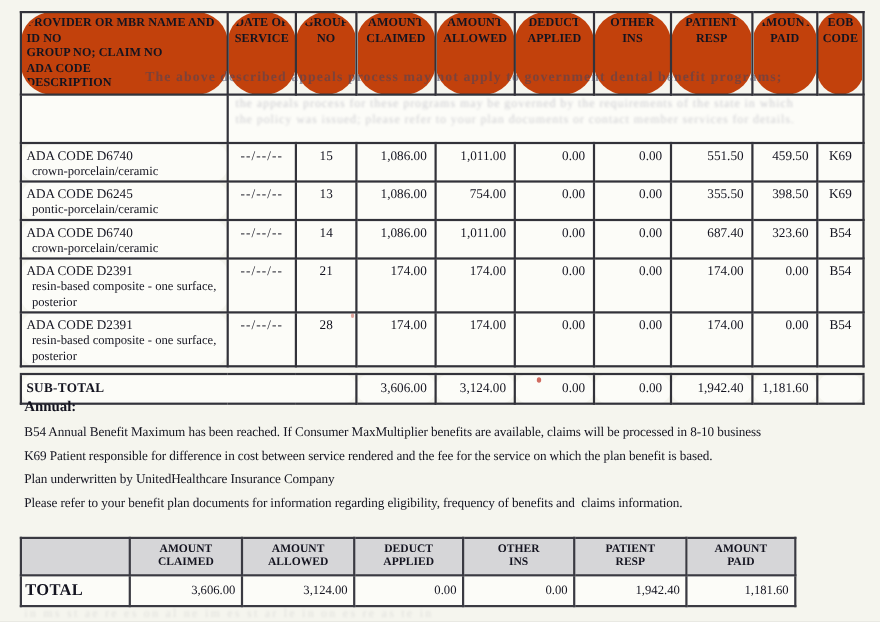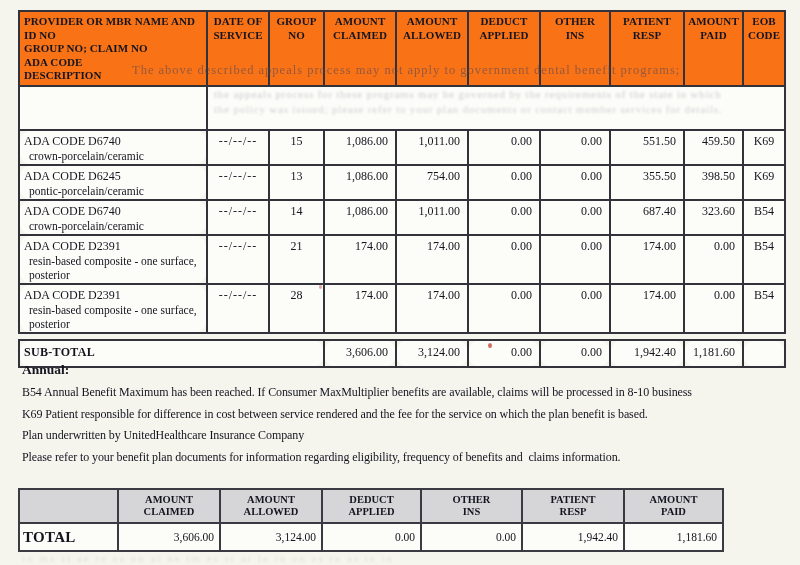--- a/index.html
+++ b/index.html
@@ -12,23 +12,23 @@
   }
 
   
   table.claims {
     position:absolute; left:18px; top:10px;
     width:766px; border-collapse:collapse; table-layout:fixed;
     z-index:2;
   }
   table.claims td, table.claims th { border:2px solid #32323a; background:#fcfcf8; overflow:hidden; }
   table.claims th {
-    background:#f97316; font-weight:bold; font-size:11px; line-height:13.5px;
+    background:#c2410c; font-weight:bold; font-size:11px; line-height:13.5px;
     vertical-align:top; text-align:center; padding:3px 1px 2px 1px;
-    white-space:pre-line; letter-spacing:.1px;
+    white-space:pre-line; letter-spacing:.1px;border-radius:28px;
   }
   table.claims th.provider-h { text-align:left; padding-left:4px; }
   tr.blankrow td { height:38px; }
   td.blank-left  { background:#fbfbf5; }
   td.blank-right { background:#f4f4ec; }
   table.claims td { font-size:12px; vertical-align:top; padding-top:3px; }
   .code-cell { padding-left:4px; line-height:15px;border-radius:14px; }
   .code-cell .desc { font-size:11.5px; padding-left:5px; line-height:14px; white-space:pre-line; }
   td.num { text-align:right; padding-right:7px; }
   td.ctr { text-align:center; }
@@ -53,21 +53,21 @@
     background:#d6d6d8; font-weight:bold; font-size:10.5px; line-height:12.5px;
     text-align:center; vertical-align:middle; height:30px; white-space:pre-line;
   }
   table.totals td { background:#fcfcf8; height:24px; vertical-align:middle; }
   td.total-label { font-weight:bold; font-size:15px; padding-left:3px; letter-spacing:.3px; }
   table.totals td.num { font-size:11.5px; text-align:right; padding-right:5px; }
 
   
   .ghost { position:absolute; z-index:5; pointer-events:none; white-space:nowrap; overflow:hidden; }
   .ghost-1 {
-    left:132px; top:63px; width:660px; font-size:12.5px; font-weight:normal;
+    left:132px; top:63px; width:660px; font-size:12.5px; font-weight:bold;
     color:rgba(68,68,96,.55); letter-spacing:1px; filter:blur(.5px);
   }
   .ghost-2 { left:214px; top:88px;  width:560px; font-size:11px; color:rgba(92,92,118,.30); letter-spacing:.8px; filter:blur(1.1px); }
   .ghost-3 { left:214px; top:103px; width:560px; font-size:11px; color:rgba(92,92,118,.28); letter-spacing:.8px; filter:blur(1.1px); }
   .ghost-bottom { left:22px; top:552px; width:740px; font-size:11px; color:rgba(100,100,120,.14); letter-spacing:2px; filter:blur(1.2px); }
 
   .speck { position:absolute; z-index:6; background:#c23b2e; border-radius:50%; pointer-events:none; }
   .speck-a { left:488px; top:343px; width:4px; height:5px; opacity:.75; }
   .speck-b { left:319px; top:285px; width:3px; height:4px; opacity:.45; }
 </style>

